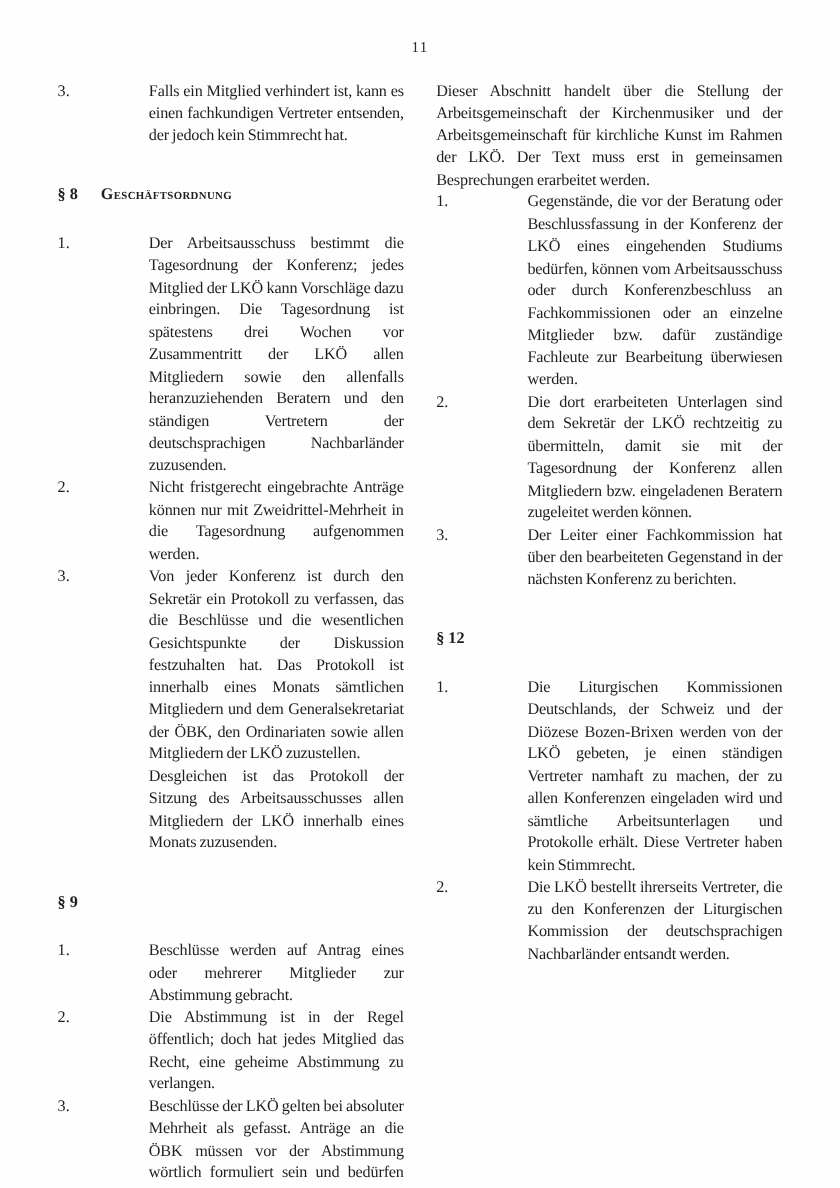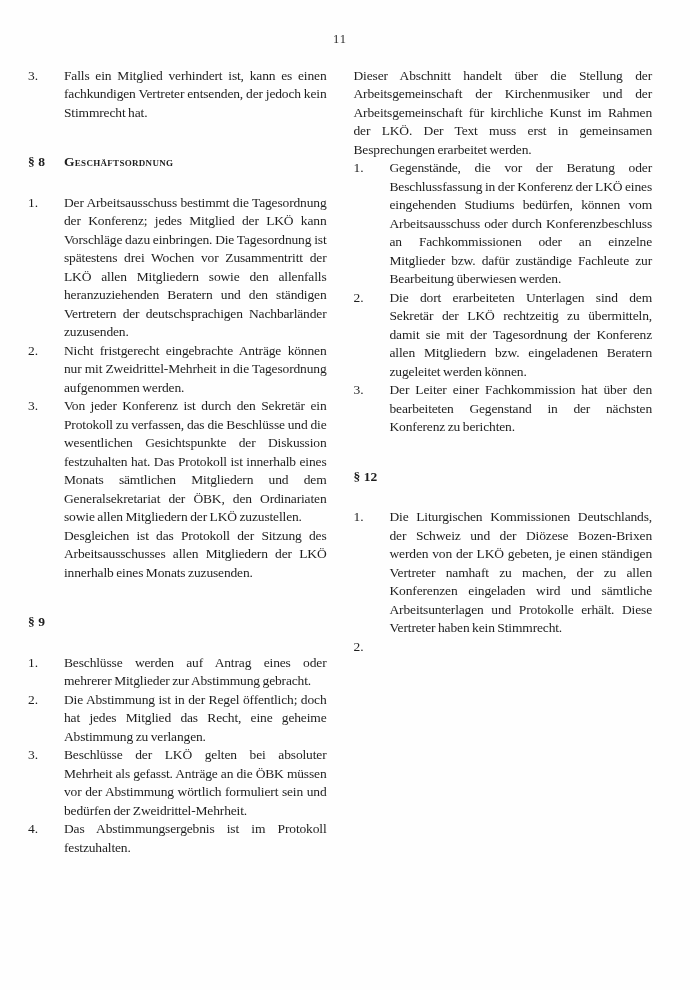--- a/index.html
+++ b/index.html
@@ -7,38 +7,39 @@
   .page {
     position: relative;
     width: 700px;
     height: 990px;
     margin: 0 auto;
     background: #fefefe;
     color: #1e1e1e;
     font-family: "Liberation Serif", serif;
     font-size: 13.5px;
     line-height: 18.5px;
-    padding: 30px 48px 0 28px;
+    padding: 30px 48px 0 48px;
     overflow: hidden;
   }
   .page-number {
     text-align: center;
     font-size: 12.5px;
     letter-spacing: 1px;
     margin-bottom: 18px;
     color: #2a2a2a;
   }
   .columns { display: flex; gap: 27px; }
   .col { flex: 1 1 0; min-width: 0; }
 
   .body-text {
     text-align: justify;
     letter-spacing: -0.15px;
     word-spacing: -0.6px;
     hyphens: auto;
+    margin-left: 40px;
   }
   .item { display: grid; grid-template-columns: 36px 1fr; }
   .item .num { text-align: left; }
 
   .heading {
     display: grid;
     grid-template-columns: 36px 1fr;
     font-weight: bold;
     margin: 31px 0 22px 0;
   }
@@ -133,18 +134,19 @@
       <div class="heading">
         <span class="label">§ 12</span>
       </div>
 
       <div class="item">
         <span class="num">1.</span>
         <div class="txt body-text">Die Liturgischen Kommissionen Deutschlands, der Schweiz und der Diözese Bozen-Brixen werden von der LKÖ gebeten, je einen ständigen Vertreter namhaft zu machen, der zu allen Konferenzen eingeladen wird und sämtliche Arbeitsunterlagen und Protokolle erhält. Diese Vertreter haben kein Stimmrecht.</div>
       </div>
       <div class="item">
         <span class="num">2.</span>
+        <div class="txt body-text">Die LKÖ bestellt ihrerseits Vertreter, die zu den Konferenzen der Liturgischen Kommission der deutschsprachigen Nachbarländer entsandt werden.</div>
       </div>
 
     </div>
 
   </div>
 </div>
 
 </body></html>

